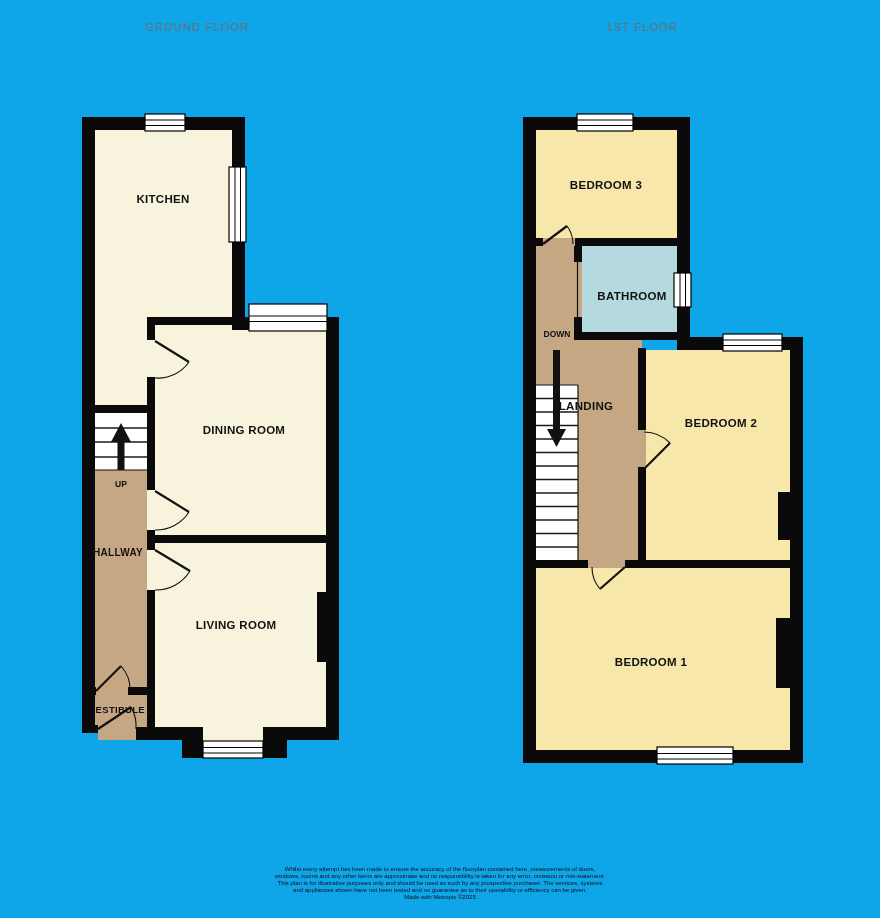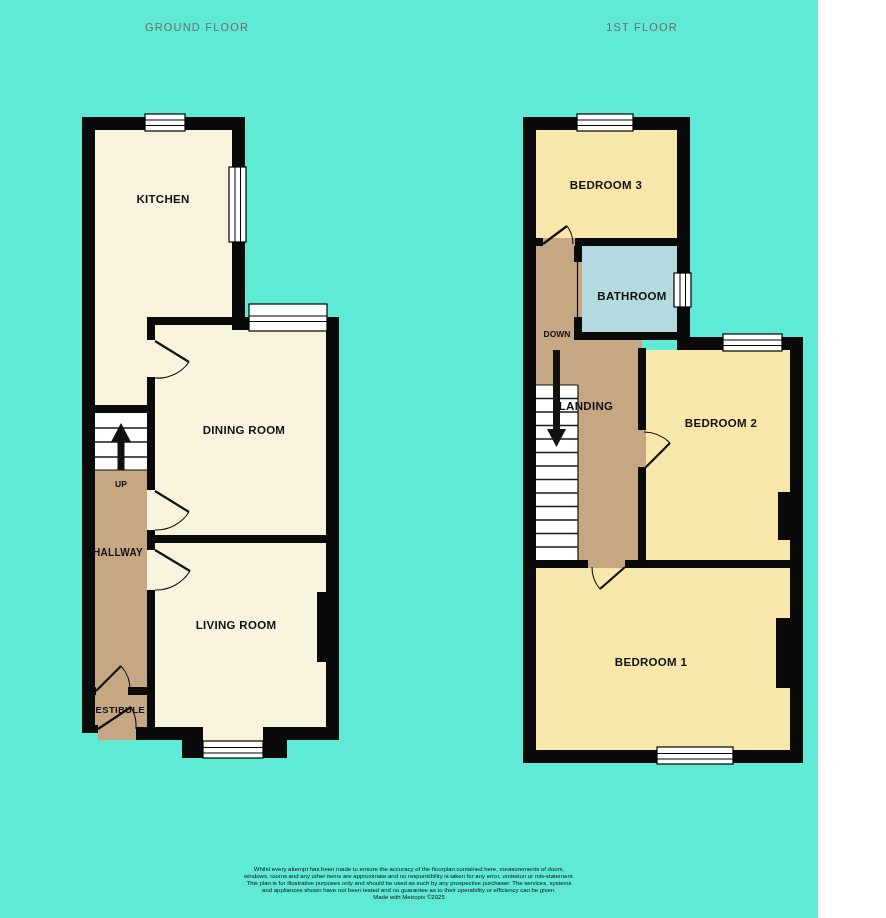--- a/index.html
+++ b/index.html
@@ -1,16 +1,16 @@
 <!DOCTYPE html>
 <html><head>
 <meta charset="utf-8">
 <style>
   html,body{margin:0;padding:0;background:#fff;}
-  .page{position:relative;width:818px;height:918px;background:#5eead4;font-family:"Liberation Sans",sans-serif;overflow:hidden;text-decoration:underline;}
+  .page{position:relative;width:880px;height:918px;background:#0ea5e9;font-family:"Liberation Sans",sans-serif;overflow:hidden;text-decoration:underline;}
   svg text{font-family:"Liberation Sans",sans-serif;}
   .floor-title{font-size:11px;fill:#6d6d6d;letter-spacing:1.2px;}
   .room-label{font-size:11.5px;font-weight:700;fill:#111;letter-spacing:.3px;}
   .room-label.sm{font-size:10px;}
   .room-label.xs{font-size:9.5px;}
   .stair-label{font-size:8.5px;font-weight:700;fill:#111;}
   .win{fill:#fff;stroke:#000;stroke-width:1.2;}
   .winline{stroke:#000;stroke-width:1;}
   .tread{stroke:#1a1a1a;stroke-width:1.5;}
   .door-leaf{stroke:#111;stroke-width:2.2;fill:none;}

